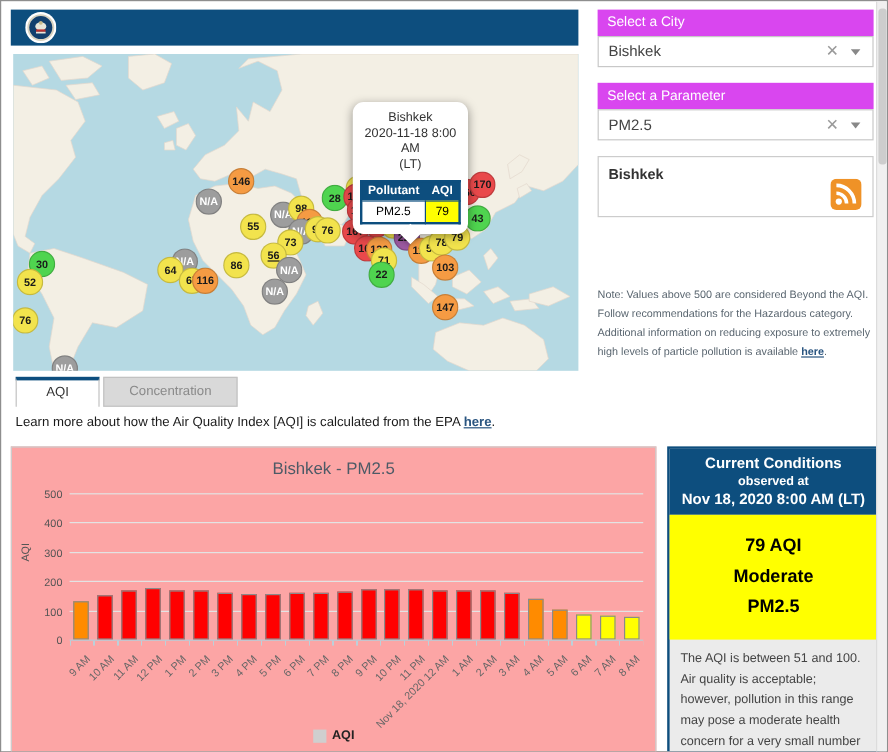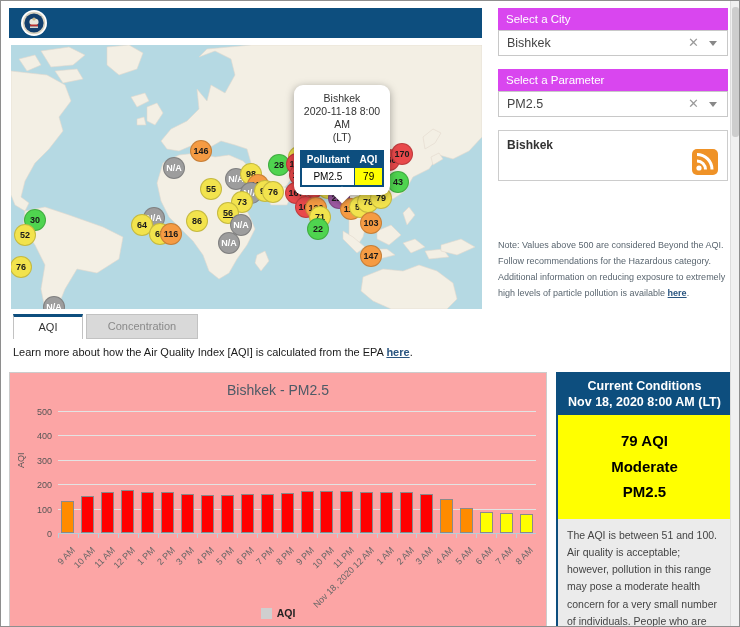--- a/index.html
+++ b/index.html
@@ -352,20 +352,21 @@
       </div>
     <div class="legend">
       <span class="swatch"></span>
       <span class="ltxt">AQI</span>
     </div>
   </div>
 
   <div class="cond">
     <div class="cond-head">
       <div class="l1">Current Conditions</div>
+      <div class="l2">observed at</div>
       <div class="l3">Nov 18, 2020 8:00 AM (LT)</div>
     </div>
     <div class="cond-aqi">
       <div>79 AQI</div>
       <div>Moderate</div>
       <div>PM2.5</div>
     </div>
     <div class="cond-health">
       <div class="ch-text">The AQI is between 51 and 100. Air quality is acceptable; however, pollution in this range may pose a moderate health concern for a very small number of individuals. People who are unusually sensitive to ozone or particle pollution may experience respiratory symptoms.</div>
     </div>

